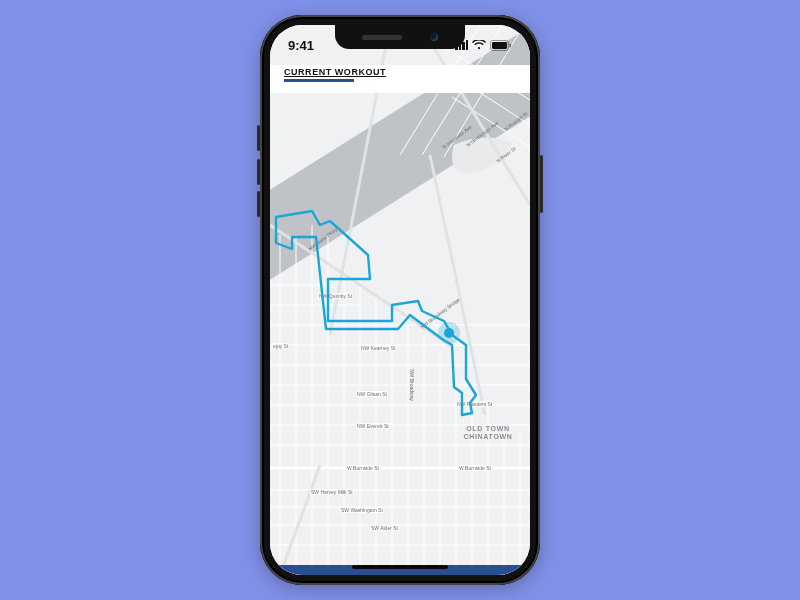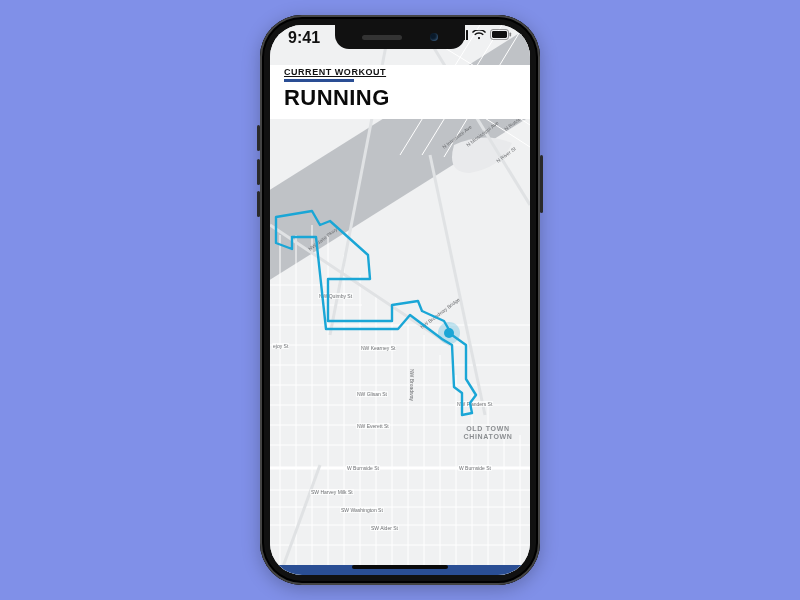--- a/index.html
+++ b/index.html
@@ -56,24 +56,24 @@
     justify-content: center;
     gap: 28px;
   }
   .notch .speaker { width: 40px; height: 5px; background: #333; border-radius: 3px; }
   .notch .cam { width: 8px; height: 8px; background: #0a1a2a; border-radius: 50%; box-shadow: inset -1px -1px 2px rgba(80,120,160,.6); }
 
   
   .status-bar {
     position: absolute; top: 0; left: 0; right: 0;
     height: 36px;
-    display: flex; align-items: flex-start;
+    display: flex; align-items: center;
     padding: 0 18px;
     z-index: 40;
-    font-size: 16px; font-weight: 600; color: #111;
+    font-size: 13px; font-weight: 600; color: #111;
   }
   .status-bar .time { flex: 0 0 auto; margin-top:4px; }
   .status-bar .spacer { flex: 1; }
   .status-bar .ind { display: flex; align-items: center; gap: 4px; margin-top:4px; }
   .sig { display: flex; align-items: flex-end; gap: 1px; }
   .sig span { width: 2.5px; background: #111; border-radius: .5px; }
   .sig span:nth-child(1){height:4px} .sig span:nth-child(2){height:6px}
   .sig span:nth-child(3){height:8px} .sig span:nth-child(4){height:10px}
   .wifi svg, .batt svg { display:block; }
 
@@ -213,21 +213,20 @@
             <rect x="2" y="2" width="15" height="7" rx="1.4" fill="#111"></rect>
             <rect x="19.5" y="3.5" width="1.6" height="4" rx=".8" fill="#111" fill-opacity=".5"></rect>
           </svg>
         </span>
       </span>
     </div>
 
     <div class="header">
       <div class="label">CURRENT WORKOUT</div>
       <div class="rule"></div>
-      <h1>RUNNING</h1>
     </div>
 
     <div class="map">
       <div class="map-base"></div>
 
       <svg class="river" viewBox="0 0 260 550" preserveAspectRatio="none">
         <path d="M -40 190 L 310 -30 L 310 60 L -40 280 Z" fill="#bfc2c6"></path>
 
         <path d="M 184 120 q 30 -14 58 -2 q -10 24 -42 30 q -24 0 -16 -28 z" fill="#e9eaec"></path>
       </svg>

